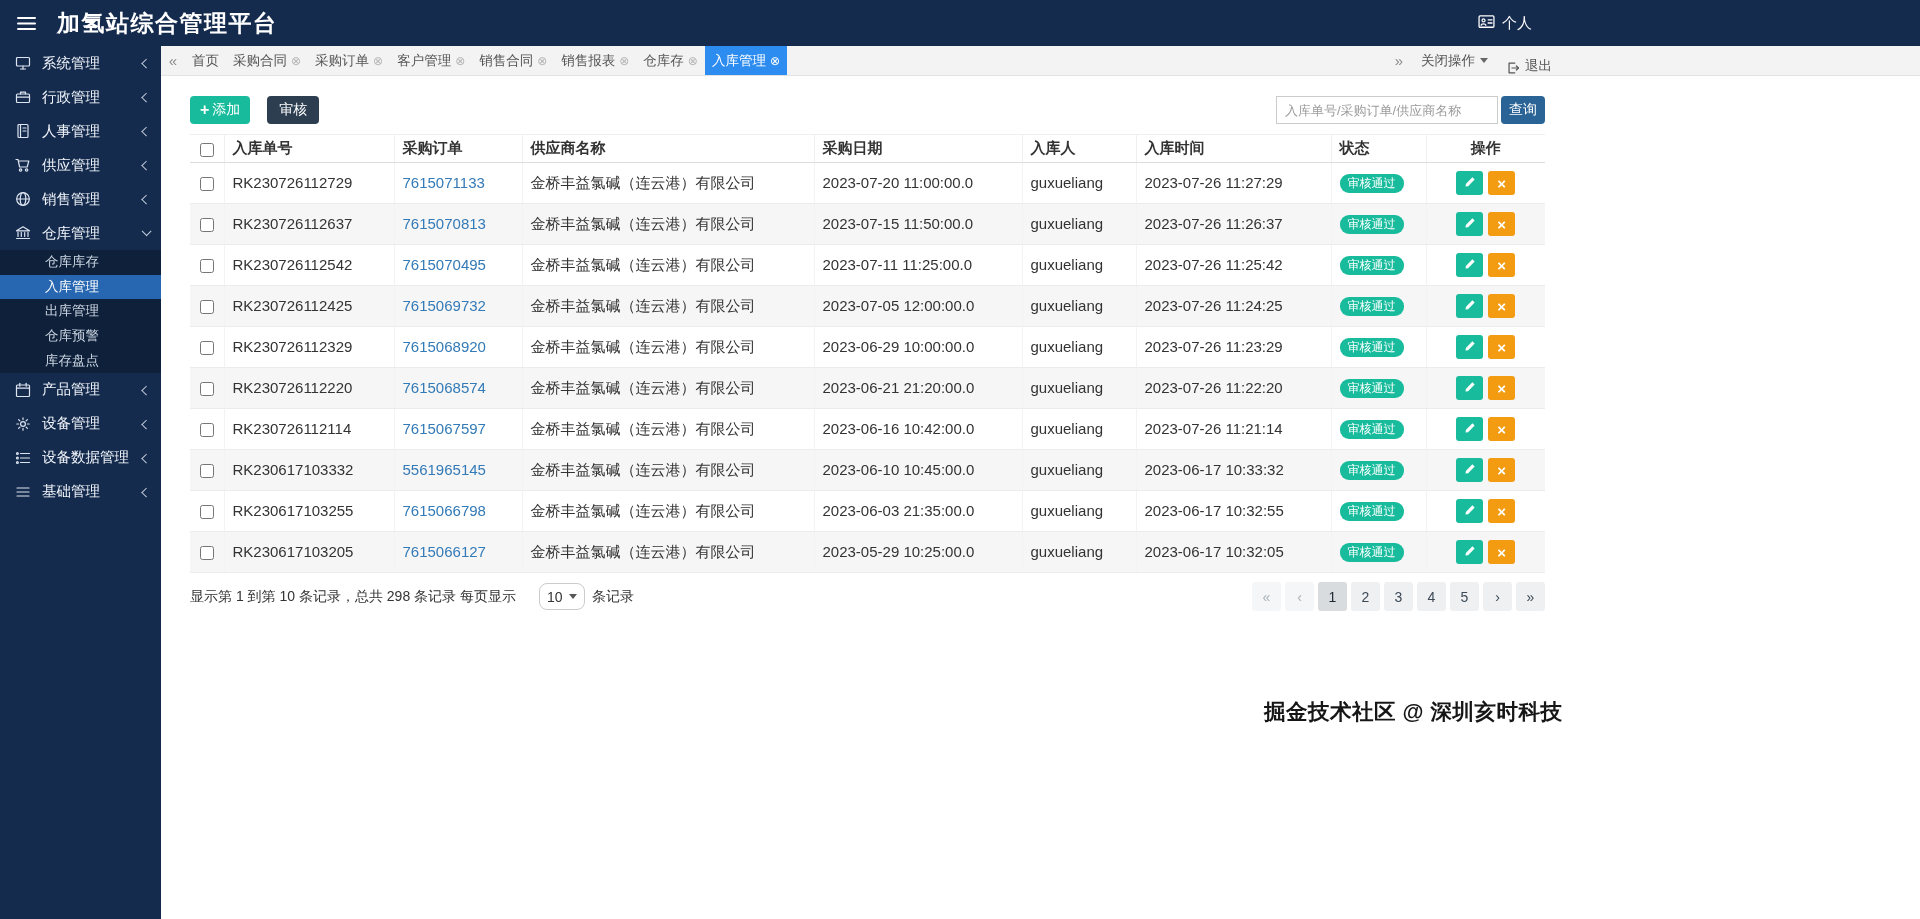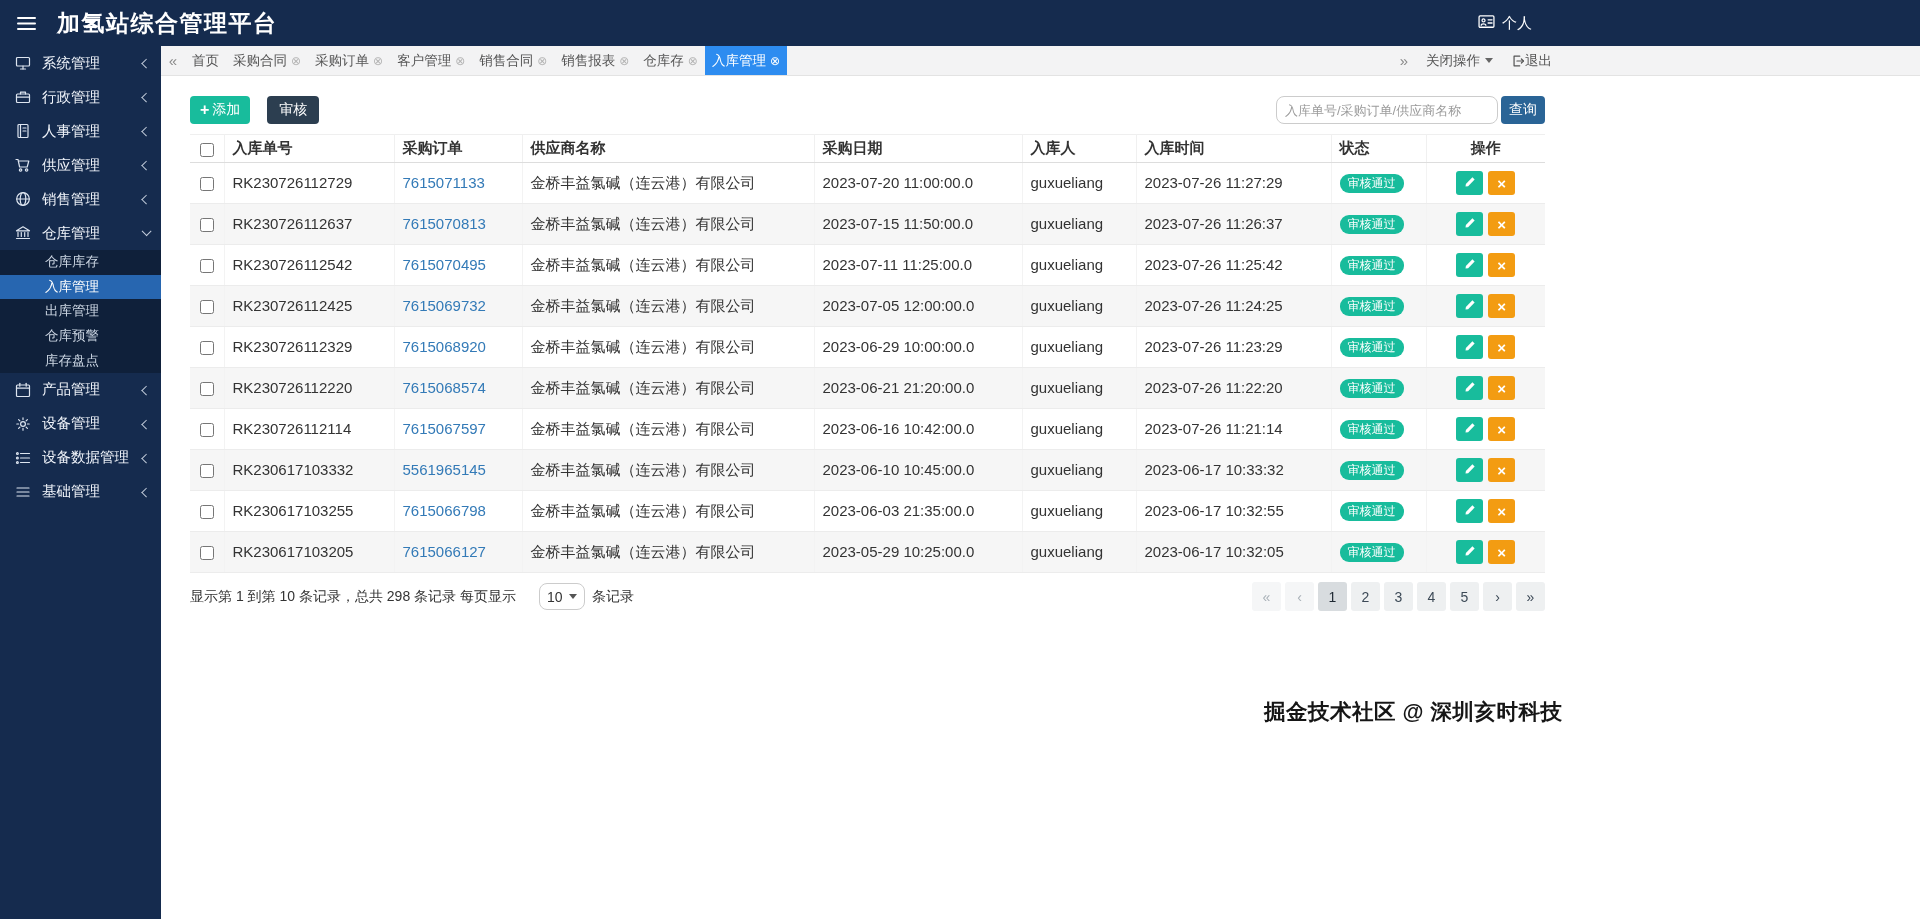--- a/index.html
+++ b/index.html
@@ -36,31 +36,31 @@
   .tabbar-inner{width:1399px;height:100%;display:flex;align-items:stretch;position:relative;}
   .tab-scroll{width:24px;display:flex;align-items:center;justify-content:center;color:#8a8a8a;font-size:15px;cursor:pointer;}
   .tabs{display:flex;align-items:stretch;}
   .tab{display:flex;align-items:center;padding:0 7px;font-size:13.5px;color:#555;cursor:pointer;white-space:nowrap;}
   .tab-close{margin-left:4px;font-size:12px;color:#b4b4b4;line-height:1;}
   .tab.active{background:var(--tab-active);color:#fff;}
   .tab.active .tab-close{color:#fff;}
   .tabbar-right{position:absolute;right:0;top:0;height:100%;display:flex;align-items:center;}
   .closeops{display:flex;align-items:center;gap:5px;padding:0 10px;font-size:13.5px;color:#555;cursor:pointer;height:100%;}
   .caret{width:0;height:0;border-left:4px solid transparent;border-right:4px solid transparent;border-top:5px solid #666;display:inline-block;}
-  .exit{display:flex;align-items:center;padding:0 8px;font-size:13.5px;color:#555;cursor:pointer;height:100%;}
+  .exit{display:flex;align-items:flex-end;gap:5px;padding:0 8px;font-size:13.5px;color:#555;cursor:pointer;height:100%;}
   .exit svg,.closeops svg{display:block;}
   
   .content{width:1413px;padding:20px 29px 0;}
   .toolbar{display:flex;align-items:center;position:relative;height:28px;}
   .btn{border:none;border-radius:4px;color:#fff;font-size:14px;height:28px;cursor:pointer;font-family:inherit;}
   .btn-add{background:var(--teal);padding:0 10px;display:flex;align-items:center;gap:3px;}
   .plus{font-size:16px;font-weight:700;line-height:1;}
   .btn-audit{background:var(--btn-dark);padding:0 12px;margin-left:17px;}
   .searchgroup{position:absolute;right:0;top:0;display:flex;}
-  .search{width:222px;height:28px;border:1px solid #ccc;border-radius:8px;padding:0 8px;font-size:13px;color:#333;font-family:inherit;outline:none;}
+  .search{width:222px;height:28px;border:1px solid #ccc;border-radius:0;padding:0 8px;font-size:13px;color:#333;font-family:inherit;outline:none;}
   .search::placeholder{color:#9b9b9b;}
   .btn-query{background:var(--query);width:44px;margin-left:3px;}
   
   .grid{border-collapse:collapse;width:1355px;margin-top:10px;table-layout:fixed;}
   .grid th{font-size:15px;font-weight:700;text-align:left;padding:4px 8px;height:27px;border-top:1px solid #efefef;border-bottom:1px solid #ddd;border-right:1px solid #f0f0f0;white-space:nowrap;color:#333;}
   .grid td{font-size:15px;padding:8px;line-height:18px;border-bottom:1px solid #ececec;border-right:1px solid #f3f3f3;white-space:nowrap;overflow:hidden;}
   .grid th:last-child,.grid td:last-child{border-right:none;}
   .grid tbody tr:nth-child(even){background:#f6f6f6;}
   .grid .c{text-align:center;}
   .grid input[type=checkbox]{width:14px;height:14px;margin:0;vertical-align:middle;cursor:pointer;}

